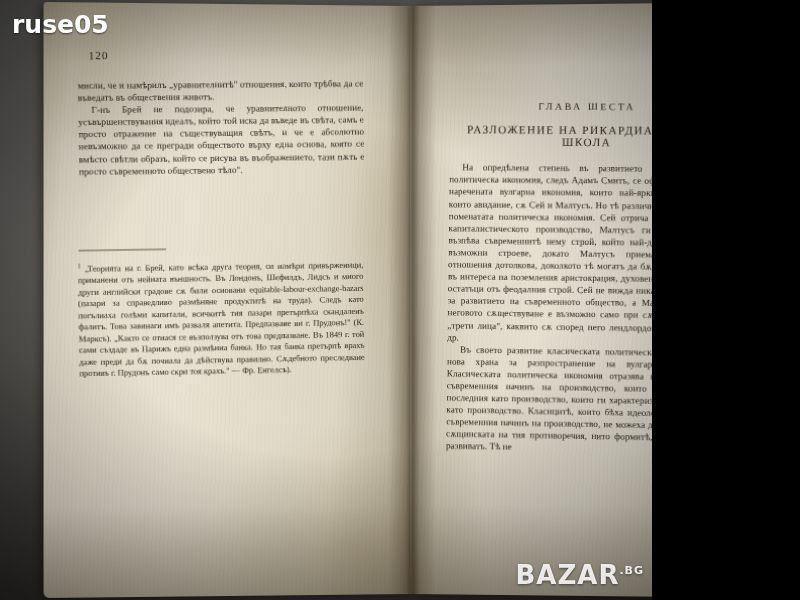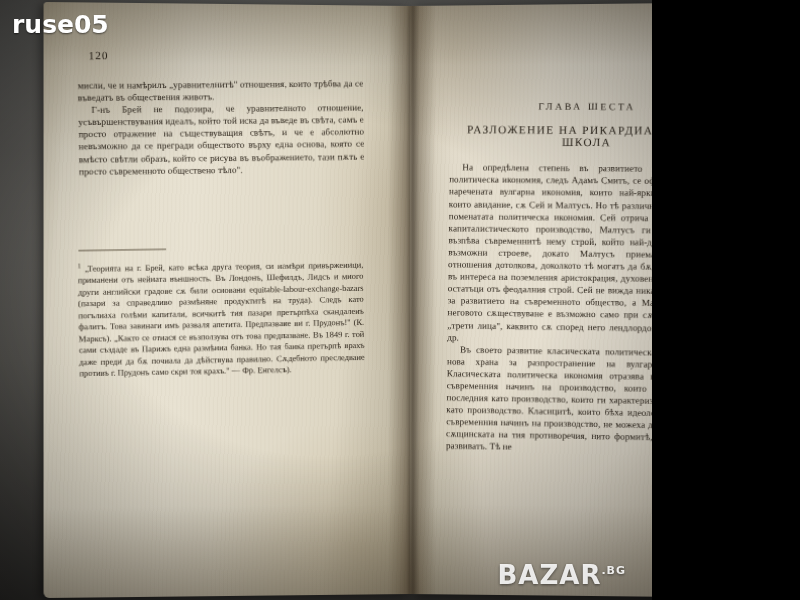--- a/index.html
+++ b/index.html
@@ -192,21 +192,21 @@
     font-family: "DejaVu Sans", sans-serif;
     font-size: 25px;
     font-weight: bold;
     color: #ffffff;
     text-shadow: 0 1px 2px rgba(0,0,0,0.55);
     letter-spacing: 0px;
     z-index: 30;
   }
   .wm-bazar {
     position: absolute;
-    right: 26px;
+    right: 8px;
     bottom: 10px;
     font-family: "DejaVu Sans", sans-serif;
     font-size: 26px;
     font-weight: bold;
     color: rgba(255,255,255,0.88);
     letter-spacing: 1px;
     z-index: 30;
     text-shadow: 0 1px 3px rgba(0,0,0,0.5);
   }
   .wm-bazar .reg {

